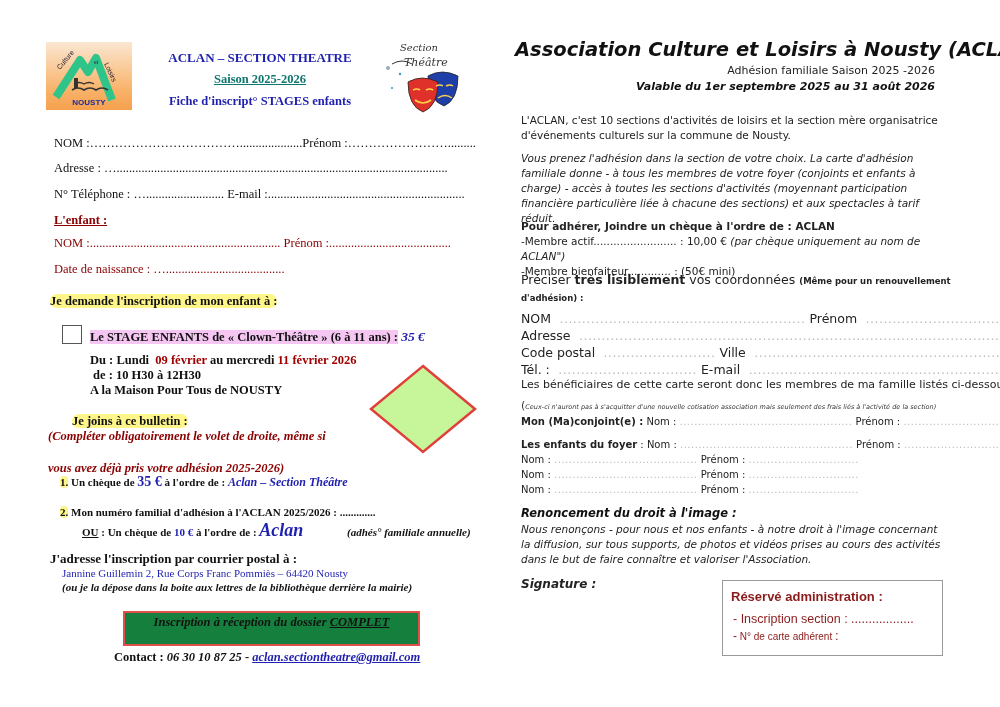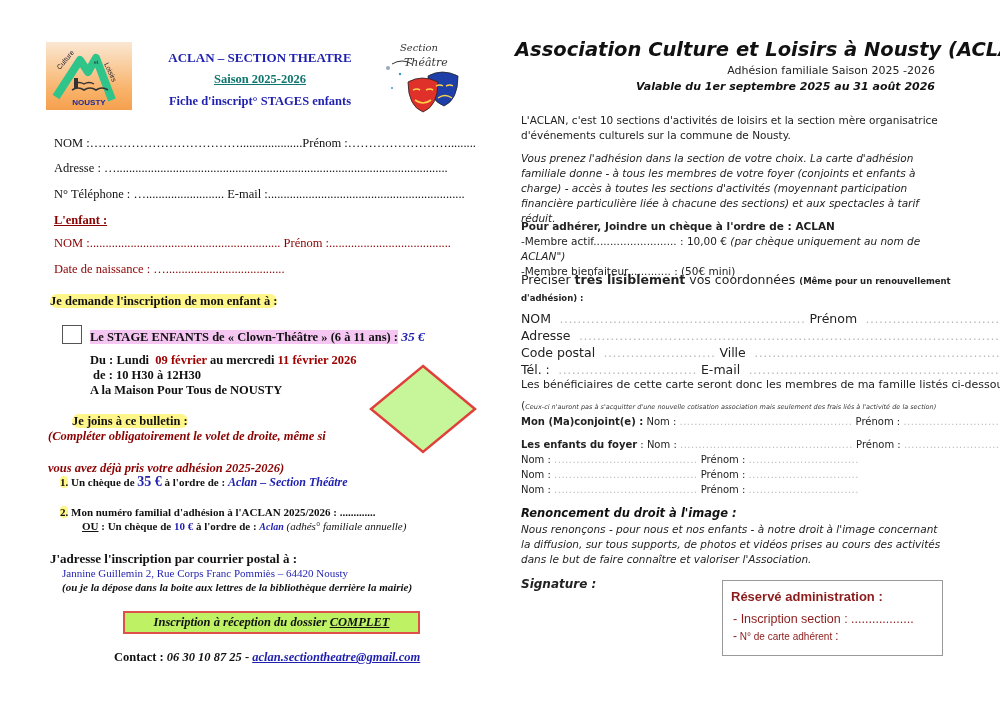--- a/index.html
+++ b/index.html
@@ -40,22 +40,22 @@
   }
 
   .diamond-wrap { left: 369px; top: 364px; width: 108px; height: 90px; }
   .diamond-wrap svg { position: absolute; left: 0; top: 0; width: 100%; height: 100%; }
   .diamond-text {
     position: absolute; left: 0; top: 27px; width: 100%; text-align: center;
     font-weight: bold; font-size: 13px; line-height: 16px; color: #111;
   }
 
   .complet-box {
-    left: 123px; top: 611px; width: 297px; height: 23px;
-    background: #bef264; border: 2px solid #e0504a;
+    left: 123px; top: 611px; width: 297px; height: 35px;
+    background: #15803d; border: 2px solid #e0504a;
     text-align: center; font-size: 12.5px; font-weight: bold; font-style: italic; line-height: 19px;
   }
 
   
   .r-title { left: 515px; top: 38px; width: 420px; font-size: 19.5px; font-weight: bold; font-style: italic; color: #111; white-space: nowrap; }
   .r-sub { left: 515px; width: 420px; text-align: right; font-size: 11px; white-space: nowrap; }
   .r-text { left: 521px; width: 430px; font-size: 10.5px; line-height: 15px; color: #222; }
   .field-line { font-size: 12.5px; white-space: nowrap; color: #222; }
   .dots { color: #bbb; letter-spacing: 0.5px; }
   .small-it { font-size: 6.5px; font-style: italic; color: #333; }
@@ -157,22 +157,22 @@
 
   <div class="abs line bold" style="left:60px; top:506px; font-size:11px;">
     <span class="hl-yellow">2.</span>
     <span>Mon numéro familial d'adhésion à l'ACLAN 2025/2026  : .............</span>
   </div>
   <div class="abs line bold" style="left:82px; top:520px; font-size:11px;">
     <span class="u">OU</span>
     <span>: Un chèque de</span>
     <span class="blue">10 €</span>
     <span>à l'ordre de :</span>
-    <span class="blue ital" style="font-size:10px;margin-top:16px;">Aclan</span>
-    <span class="ital" style="font-weight:normal;">(adhés° familiale annuelle)</span>
+    <span class="blue ital" style="font-size:18px;margin-top:16px;">Aclan</span>
+    <span class="ital" style="font-weight:bold;margin-left:41px;">(adhés° familiale annuelle)</span>
   </div>
 
   <div class="abs line bold" style="left:50px; top:551px; font-size:13px;">J'adresse l'inscription par courrier postal  à :</div>
   <div class="abs line blue" style="left:62px; top:567px; font-size:11px;">Jannine Guillemin  2, Rue Corps Franc Pommiès – 64420 Nousty</div>
   <div class="abs line bold ital" style="left:62px; top:581px; font-size:11px;">(ou je la dépose dans la boite aux lettres de la bibliothèque derrière la mairie)</div>
 
   <div class="abs complet-box">
     <span>Inscription à réception du dossier</span>
     <span class="u">COMPLET</span>
   </div>

